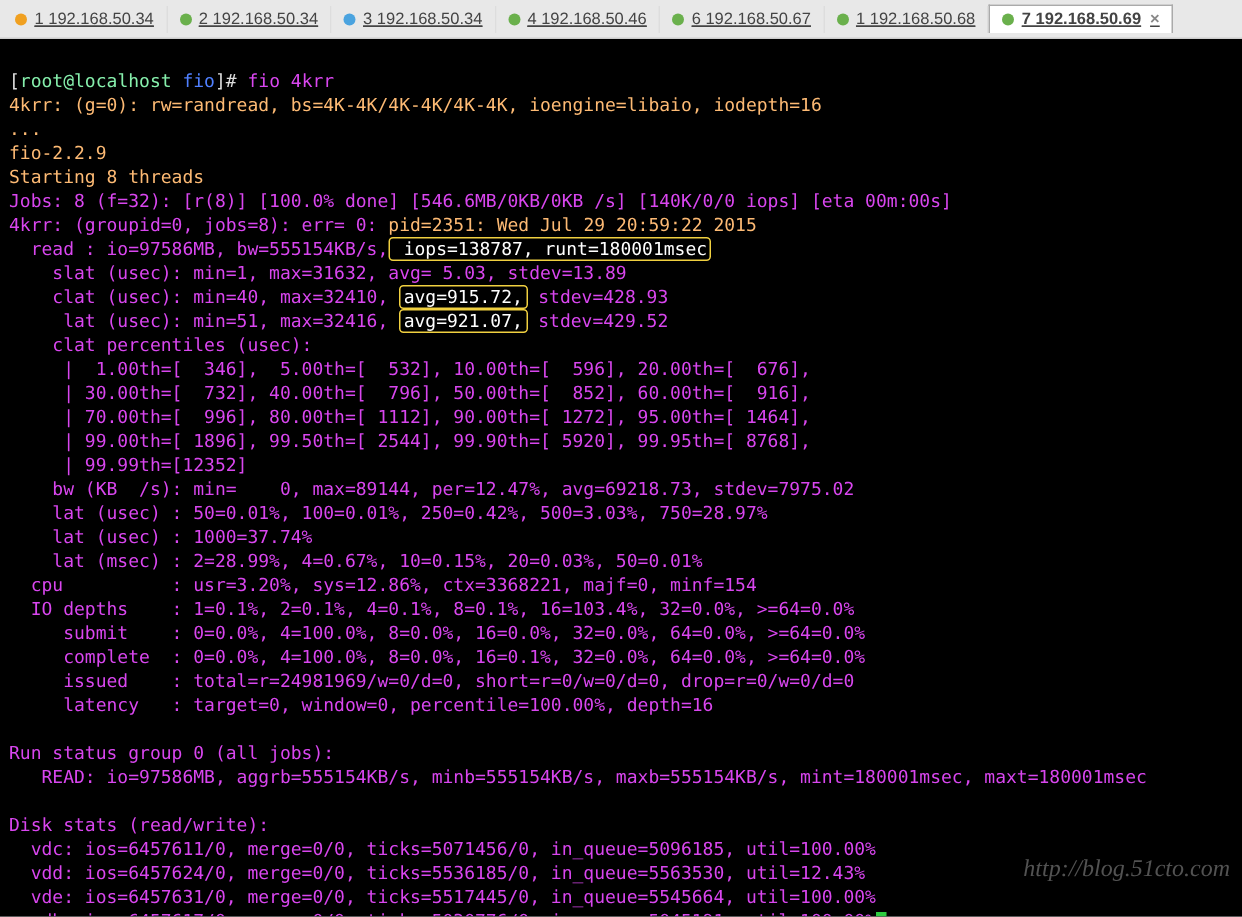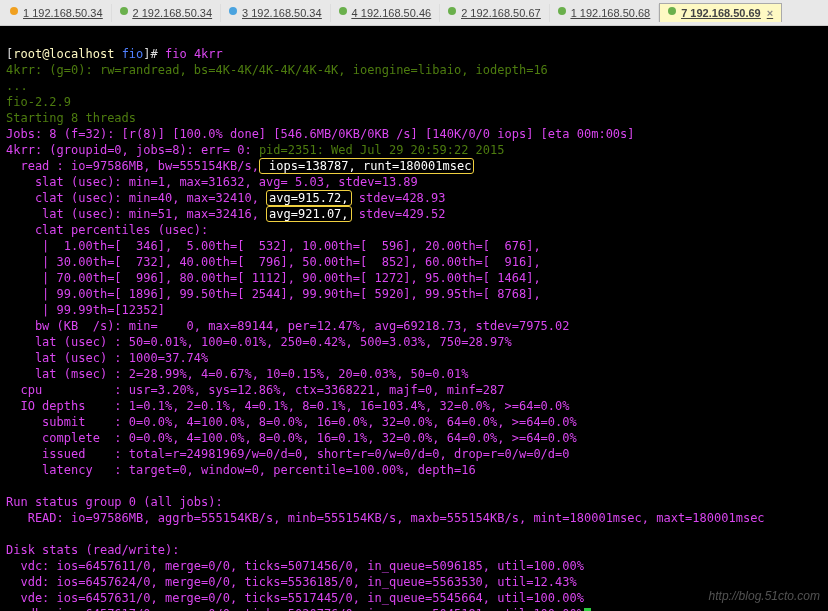--- a/index.html
+++ b/index.html
@@ -14,32 +14,32 @@
   .tabbar {
     display: flex;
     background: #e8e8e8;
     border-bottom: 1px solid #ccc;
     height: 26px;
     align-items: center;
     padding: 0 2px;
   }
   .tab {
     display: flex;
-    align-items: flex-start;
+    align-items: center;
     padding: 3px 8px;
     font-size: 11px;
     color: #444;
     border-right: 1px solid #ddd;
     cursor: pointer;
     background: #e8e8e8;
     white-space: nowrap;
     text-decoration: underline;
   }
   .tab.active {
-    background: #fef9c3;
+    background: #ffffff;
     font-weight: bold;
     border-top: 1px solid #aaa;
     border-left: 1px solid #aaa;
     border-right: 1px solid #aaa;
   }
   .dot {
     width: 8px; height: 8px; border-radius: 50%;
     margin-right: 5px; display: inline-block;
   }
   .dot-orange { background: #f0a020; }
@@ -53,42 +53,42 @@
     background: #000;
     color: #ddd;
     font-family: "DejaVu Sans Mono", Consolas, monospace;
     font-size: 12px;
     line-height: 16px;
     padding: 4px 6px;
     white-space: pre;
     height: calc(611px - 26px);
     overflow: hidden;
   }
-  .prompt-root { color: #fef9c3; }
+  .prompt-root { color: #86efac; }
   .prompt-path { color: #5080ff; text-align: center; }
   .white { color: #d946ef; }
-  .cyan { color: #4d7c0f; }
+  .cyan { color: #fdba74; }
   .hl {
     border: 1px solid #f0d040;
     border-radius: 3px;
     padding: 0 2px;
     color: #fff;
     margin-top: 32px;
   }
   .cursor {
     display: inline-block;
     width: 7px; height: 13px;
     background: #2ecc40;
     vertical-align: text-bottom;
   }
   .watermark {
     position: absolute;
-    right: 8px; bottom: 8px;
-    font-family: Liberation Sans, sans-serif;
-    font-size: 12px;
+    right: 8px; bottom: 22px;
+    font-family: Liberation Serif, serif;
+    font-size: 16px;
     color: rgba(150,150,150,0.55);
     font-style: italic;
   }
 </style>
 </head>
 <body>
 
 <div class="tabbar" id="tabbar">
     <div class="tab">
       <span class="dot dot-orange"></span>
@@ -101,21 +101,21 @@
     <div class="tab">
       <span class="dot dot-blue"></span>
       <span class="tab-label">3 192.168.50.34</span>
     </div>
     <div class="tab">
       <span class="dot dot-green"></span>
       <span class="tab-label">4 192.168.50.46</span>
     </div>
     <div class="tab">
       <span class="dot dot-green"></span>
-      <span class="tab-label">2 192.168.50.67</span>
+      <span class="tab-label">6 192.168.50.67</span>
     </div>
     <div class="tab">
       <span class="dot dot-green"></span>
       <span class="tab-label">1 192.168.50.68</span>
     </div>
     <div class="tab active">
       <span class="dot dot-green"></span>
       <span class="tab-label">7 192.168.50.69</span>
       <span class="close">×</span>
     </div>
@@ -136,21 +136,21 @@
 <span class="white">    clat percentiles (usec):</span>
 <span class="white">     |  1.00th=[  346],  5.00th=[  532], 10.00th=[  596], 20.00th=[  676],</span>
 <span class="white">     | 30.00th=[  732], 40.00th=[  796], 50.00th=[  852], 60.00th=[  916],</span>
 <span class="white">     | 70.00th=[  996], 80.00th=[ 1112], 90.00th=[ 1272], 95.00th=[ 1464],</span>
 <span class="white">     | 99.00th=[ 1896], 99.50th=[ 2544], 99.90th=[ 5920], 99.95th=[ 8768],</span>
 <span class="white">     | 99.99th=[12352]</span>
 <span class="white">    bw (KB  /s): min=    0, max=89144, per=12.47%, avg=69218.73, stdev=7975.02</span>
 <span class="white">    lat (usec) : 50=0.01%, 100=0.01%, 250=0.42%, 500=3.03%, 750=28.97%</span>
 <span class="white">    lat (usec) : 1000=37.74%</span>
 <span class="white">    lat (msec) : 2=28.99%, 4=0.67%, 10=0.15%, 20=0.03%, 50=0.01%</span>
-<span class="white">  cpu          : usr=3.20%, sys=12.86%, ctx=3368221, majf=0, minf=287</span>
+<span class="white">  cpu          : usr=3.20%, sys=12.86%, ctx=3368221, majf=0, minf=154</span>
 <span class="white">  IO depths    : 1=0.1%, 2=0.1%, 4=0.1%, 8=0.1%, 16=103.4%, 32=0.0%, &gt;=64=0.0%</span>
 <span class="white">     submit    : 0=0.0%, 4=100.0%, 8=0.0%, 16=0.0%, 32=0.0%, 64=0.0%, &gt;=64=0.0%</span>
 <span class="white">     complete  : 0=0.0%, 4=100.0%, 8=0.0%, 16=0.1%, 32=0.0%, 64=0.0%, &gt;=64=0.0%</span>
 <span class="white">     issued    : total=r=24981969/w=0/d=0, short=r=0/w=0/d=0, drop=r=0/w=0/d=0</span>
 <span class="white">     latency   : target=0, window=0, percentile=100.00%, depth=16</span>
 <span></span>
 <span class="white">Run status group 0 (all jobs):</span>
 <span class="white">   READ: io=97586MB, aggrb=555154KB/s, minb=555154KB/s, maxb=555154KB/s, mint=180001msec, maxt=180001msec</span>
 <span></span>
 <span class="white">Disk stats (read/write):</span>

